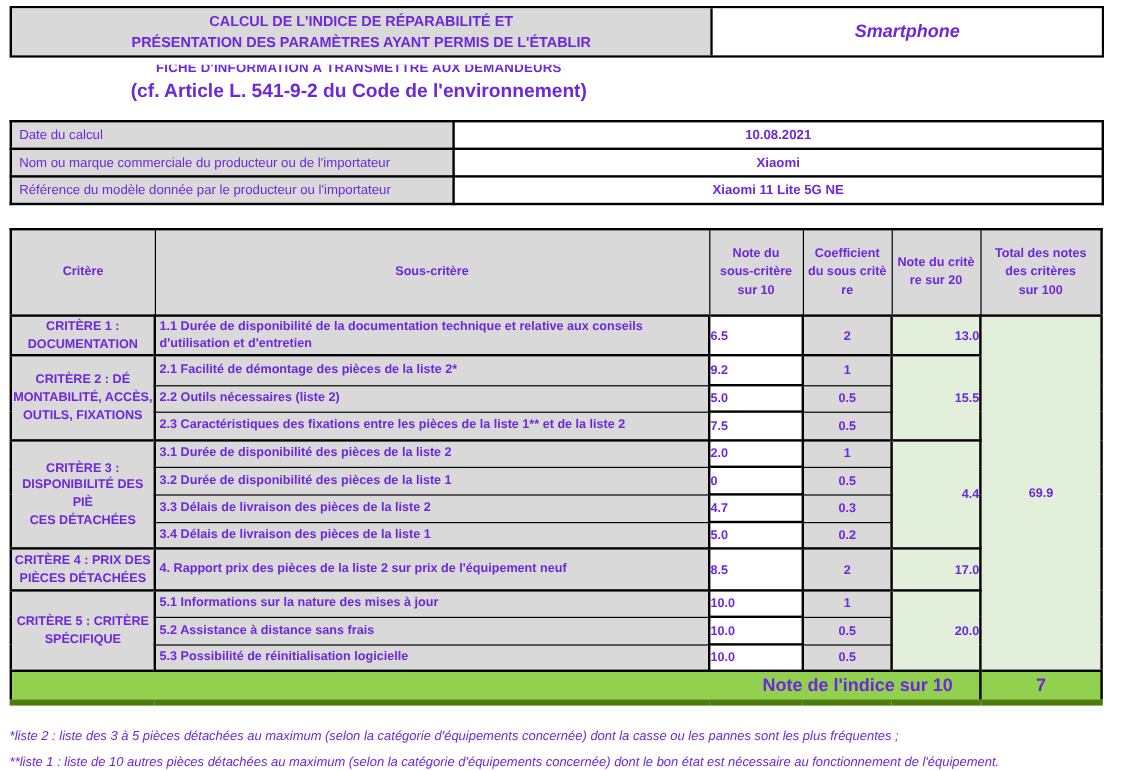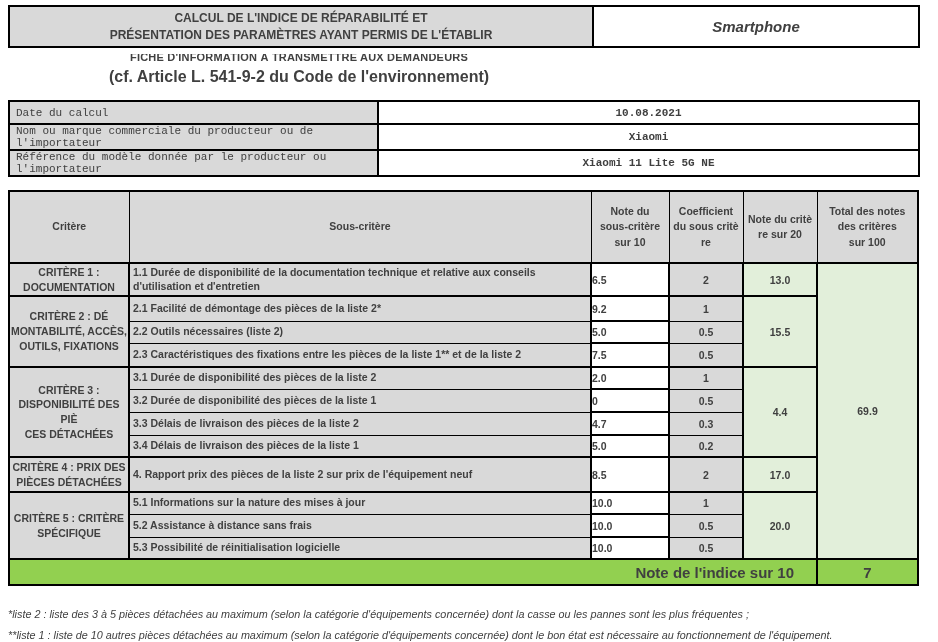--- a/index.html
+++ b/index.html
@@ -1,18 +1,18 @@
 <!DOCTYPE html>
 <html><head>
 <meta charset="utf-8">
 <style>
   html,body{margin:0;padding:0;background:#fff;}
   .page{
     position:relative;width:938px;height:642px;background:#ffffff;
-    font-family:"Liberation Sans","DejaVu Sans",sans-serif;color:#404040;
+    font-family:"Liberation Sans","DejaVu Sans",sans-serif;color:#6d28d9;
     overflow:hidden;
   }
   
   .header-row{
     position:absolute;top:5px;left:8px;width:912px;height:43px;
     display:flex;box-sizing:border-box;border:2px solid #000;
   }
   .title-box{
     flex:0 0 582px;background:#d9d9d9;border-right:2px solid #000;
     display:flex;flex-direction:column;justify-content:center;align-items:center;
@@ -24,21 +24,21 @@
   }
   .category-box span{font-weight:bold;font-style:italic;font-size:15px;}
   
   .subtitle{position:absolute;top:54px;left:8px;width:582px;text-align:center;}
   .clip{height:10px;overflow:hidden;}
   .clip span{display:block;margin-top:-4px;font-weight:bold;font-size:11px;line-height:14px;letter-spacing:.2px;}
   .sub2{margin-top:4px;font-weight:bold;font-size:16px;}
   
   .info{
     position:absolute;top:100px;left:8px;width:912px;
-    border-collapse:collapse;table-layout:fixed;font-family:Liberation Mono, monospace;
+    border-collapse:collapse;table-layout:fixed;
   }
   .info td{border:2px solid #000;height:23px;font-size:11px;box-sizing:border-box;}
   .info td.ilabel{background:#d9d9d9;width:369px;padding:0 0 0 6px;}
   .info td.ivalue{background:#fff;text-align:center;font-weight:bold;}
   
   .main{
     position:absolute;top:190px;left:8px;width:909px;
     border-collapse:collapse;table-layout:fixed;border:2.5px solid #000;
   }
   .main th,.main td{
@@ -49,28 +49,28 @@
     background:#d9d9d9;font-weight:bold;text-align:center;
     white-space:pre-line;line-height:1.45;height:72px;
   }
   td.crit{
     background:#d9d9d9;font-weight:bold;text-align:center;
     white-space:pre-line;line-height:1.4;border-right-width:2px;
   }
   td.sub{background:#d9d9d9;text-align:left;padding:1px 4px 1px 3px;line-height:1.3;font-weight:bold;}
   td.note{background:#ffffff;font-weight:bold;text-align:left;border:2px solid #000;}
   td.coef{background:#d9d9d9;font-weight:bold;text-align:center;}
-  td.n20{background:#e2efda;font-weight:bold;text-align:center;border-left-width:2px;border-right-width:2px;}
+  td.n20{background:#e2efda;font-weight:bold;text-align:right;border-left-width:2px;border-right-width:2px;}
   td.total{background:#e2efda;font-weight:bold;text-align:center;border-left-width:2px;}
   tr.grp td{border-top-width:2.5px;}
   tr.h0{height:33px;} tr.h1{height:25px;} tr.h2{height:22px;} tr.h3{height:24px;}
   tr.h4{height:22px;} tr.h5{height:23px;margin-left:46px;} tr.h6{height:23px;} tr.h7{height:22px;}
   tr.h8{height:35px;} tr.h9{height:22px;} tr.h10{height:23px;} tr.h11{height:22px;}
   tr.final td{
-    background:#92d050;height:26px;border-top:2.5px solid #000;border-bottom:1px solid #4d7c0f;
+    background:#92d050;height:26px;border-top:2.5px solid #000;border-bottom:5px solid #4d7c0f;
   }
   tr.final td.flabel{
     text-align:right;font-weight:bold;font-size:15px;padding-right:22px;
   }
   tr.final td.fvalue{
     text-align:center;font-weight:bold;font-size:15px;border-left:2px solid #000;
   }
   
   .footnotes{
     position:absolute;top:604px;left:8px;width:924px;

